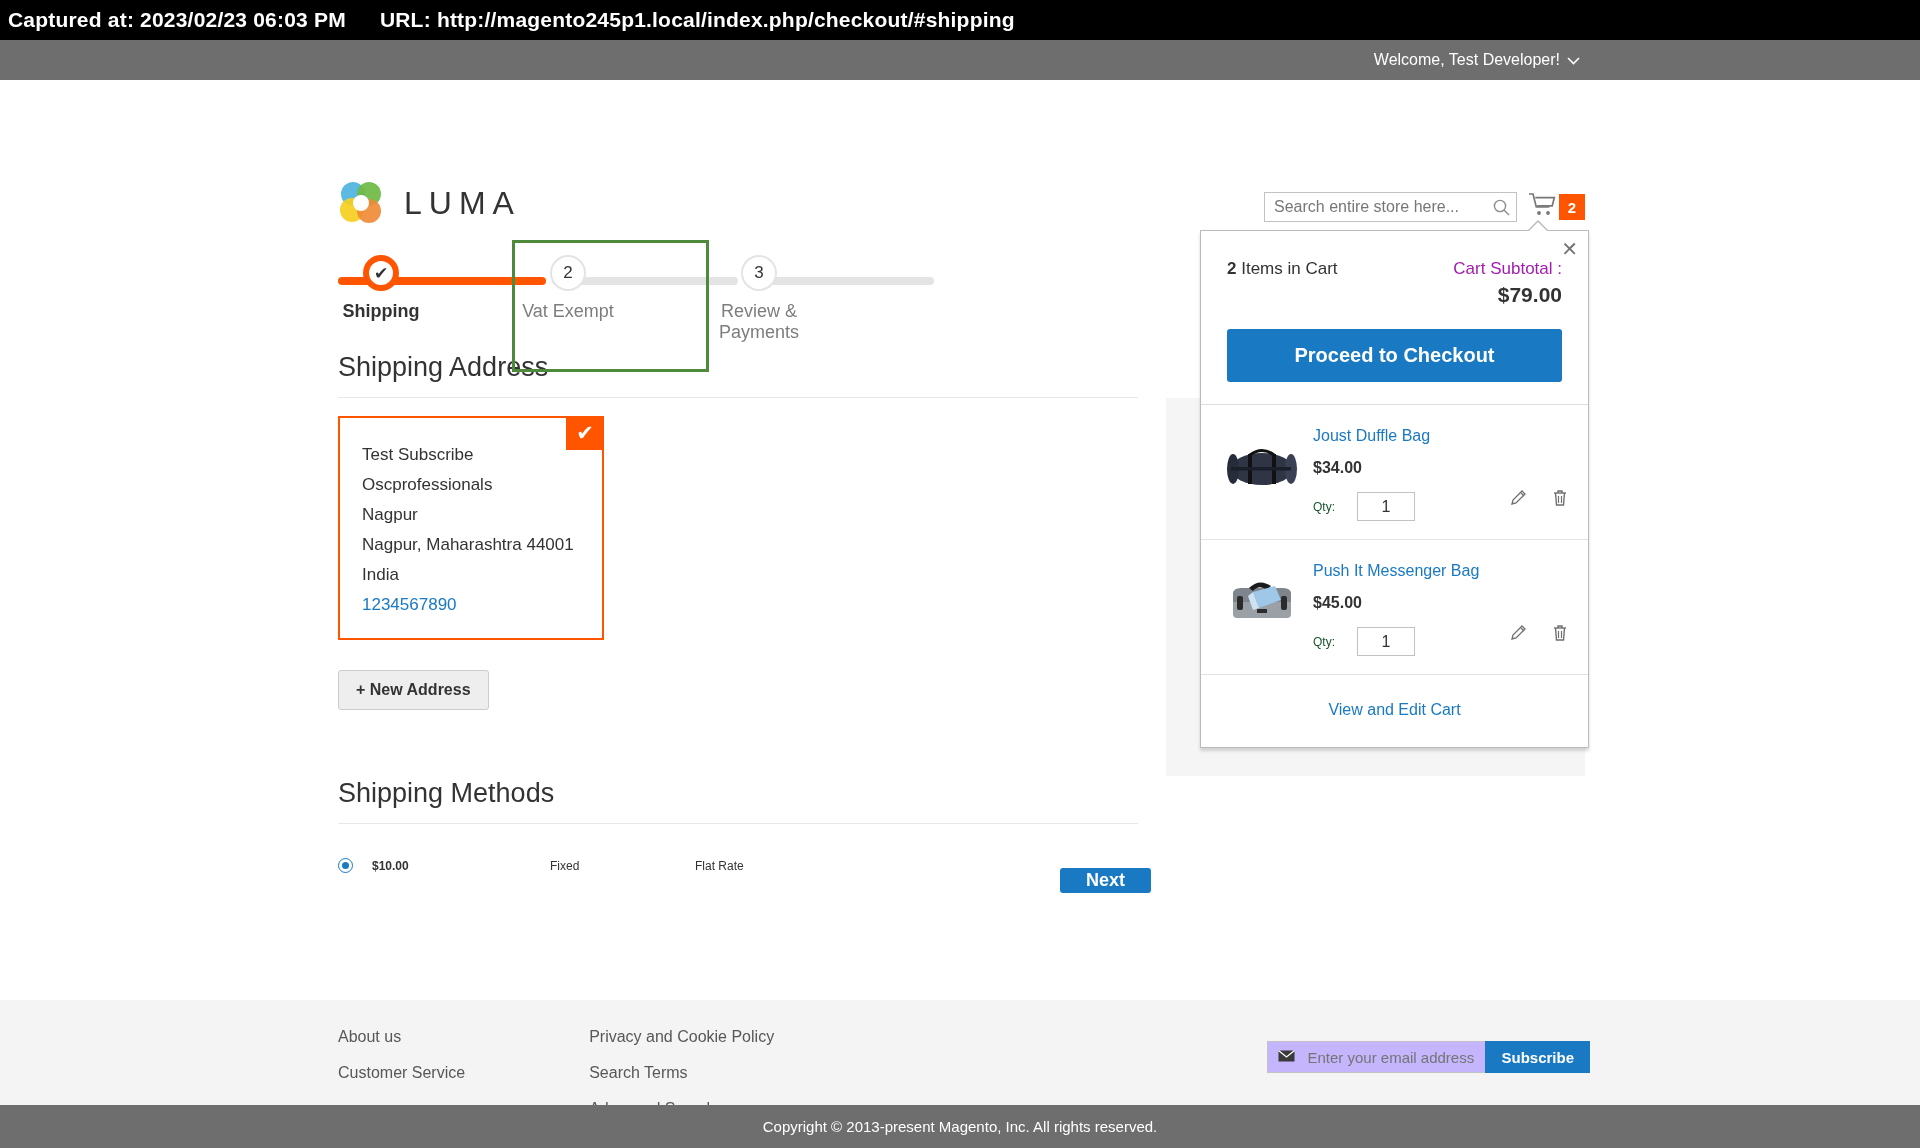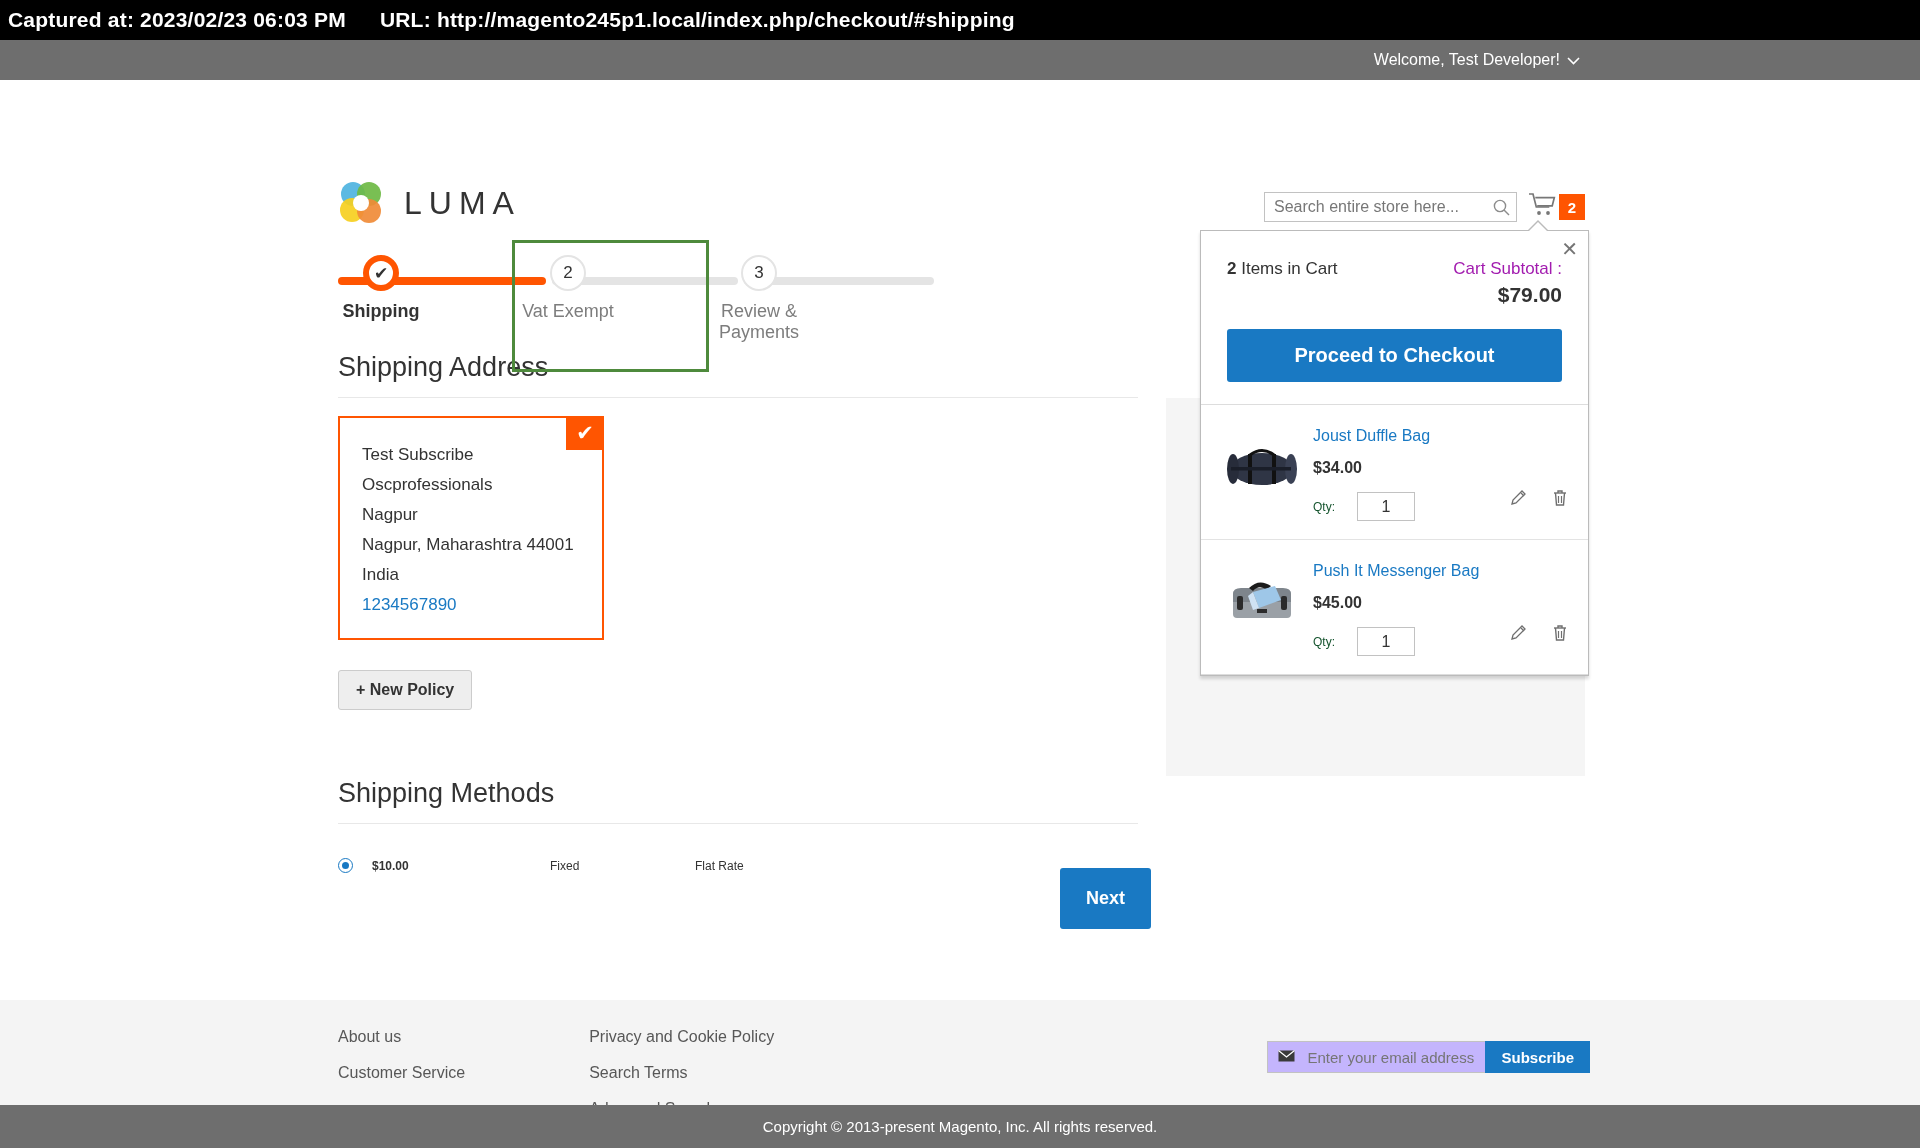--- a/index.html
+++ b/index.html
@@ -267,21 +267,21 @@
   .next-btn {
     position: absolute;
     left: 1060px;
     top: 788px;
     background: #1979c3;
     color: #ffffff;
     border: none;
     border-radius: 3px;
     font-size: 18px;
     font-weight: bold;
-    padding: 20px 26px;
+    padding: 2px 26px;
     cursor: pointer;
     font-family: "Liberation Sans", sans-serif;
   }
 
   
   .summary-box {
     position: absolute;
     left: 1166px;
     top: 318px;
     width: 419px;
@@ -550,21 +550,21 @@
     <div class="addr-card">
       <div class="addr-check">✔</div>
       <div class="addr-line">Test Subscribe</div>
       <div class="addr-line">Oscprofessionals</div>
       <div class="addr-line">Nagpur</div>
       <div class="addr-line">Nagpur, Maharashtra 44001</div>
       <div class="addr-line">India</div>
       <a class="addr-phone" href="#">1234567890</a>
     </div>
 
-    <button class="new-address-btn">+ New Policy</button>
+    <button class="new-address-btn">+ New Address</button>
 
     <div class="ship-methods">
       <h2 class="section-title">Shipping Methods</h2>
       <div class="method-row">
         <span class="radio"></span>
         <span class="m-price">$10.00</span>
         <span class="m-carrier">Fixed</span>
         <span class="m-method">Flat Rate</span>
       </div>
     </div>
@@ -663,20 +663,23 @@
               <path d="M2 4 h12" stroke="#6f6f6f" stroke-width="1.4"></path>
               <path d="M6 4 V2 h4 v2" stroke="#6f6f6f" stroke-width="1.4" fill="none"></path>
               <path d="M3.5 4 l1 12 h7 l1 -12" stroke="#6f6f6f" stroke-width="1.4" fill="none"></path>
               <line x1="6.5" y1="7" x2="6.5" y2="14" stroke="#6f6f6f" stroke-width="1.2"></line>
               <line x1="9.5" y1="7" x2="9.5" y2="14" stroke="#6f6f6f" stroke-width="1.2"></line>
             </svg>
         </span>
       </div>
     </div>
 
+    <div class="mc-footer">
+      <a class="mc-viewcart" href="#">View and Edit Cart</a>
+    </div>
   </div>
 </div>
 
 <div class="footer">
   <div class="footer-cols">
     <div class="f-col">
       <a class="f-link" href="#">About us</a>
       <a class="f-link" href="#">Customer Service</a>
     </div>
     <div class="f-col">

